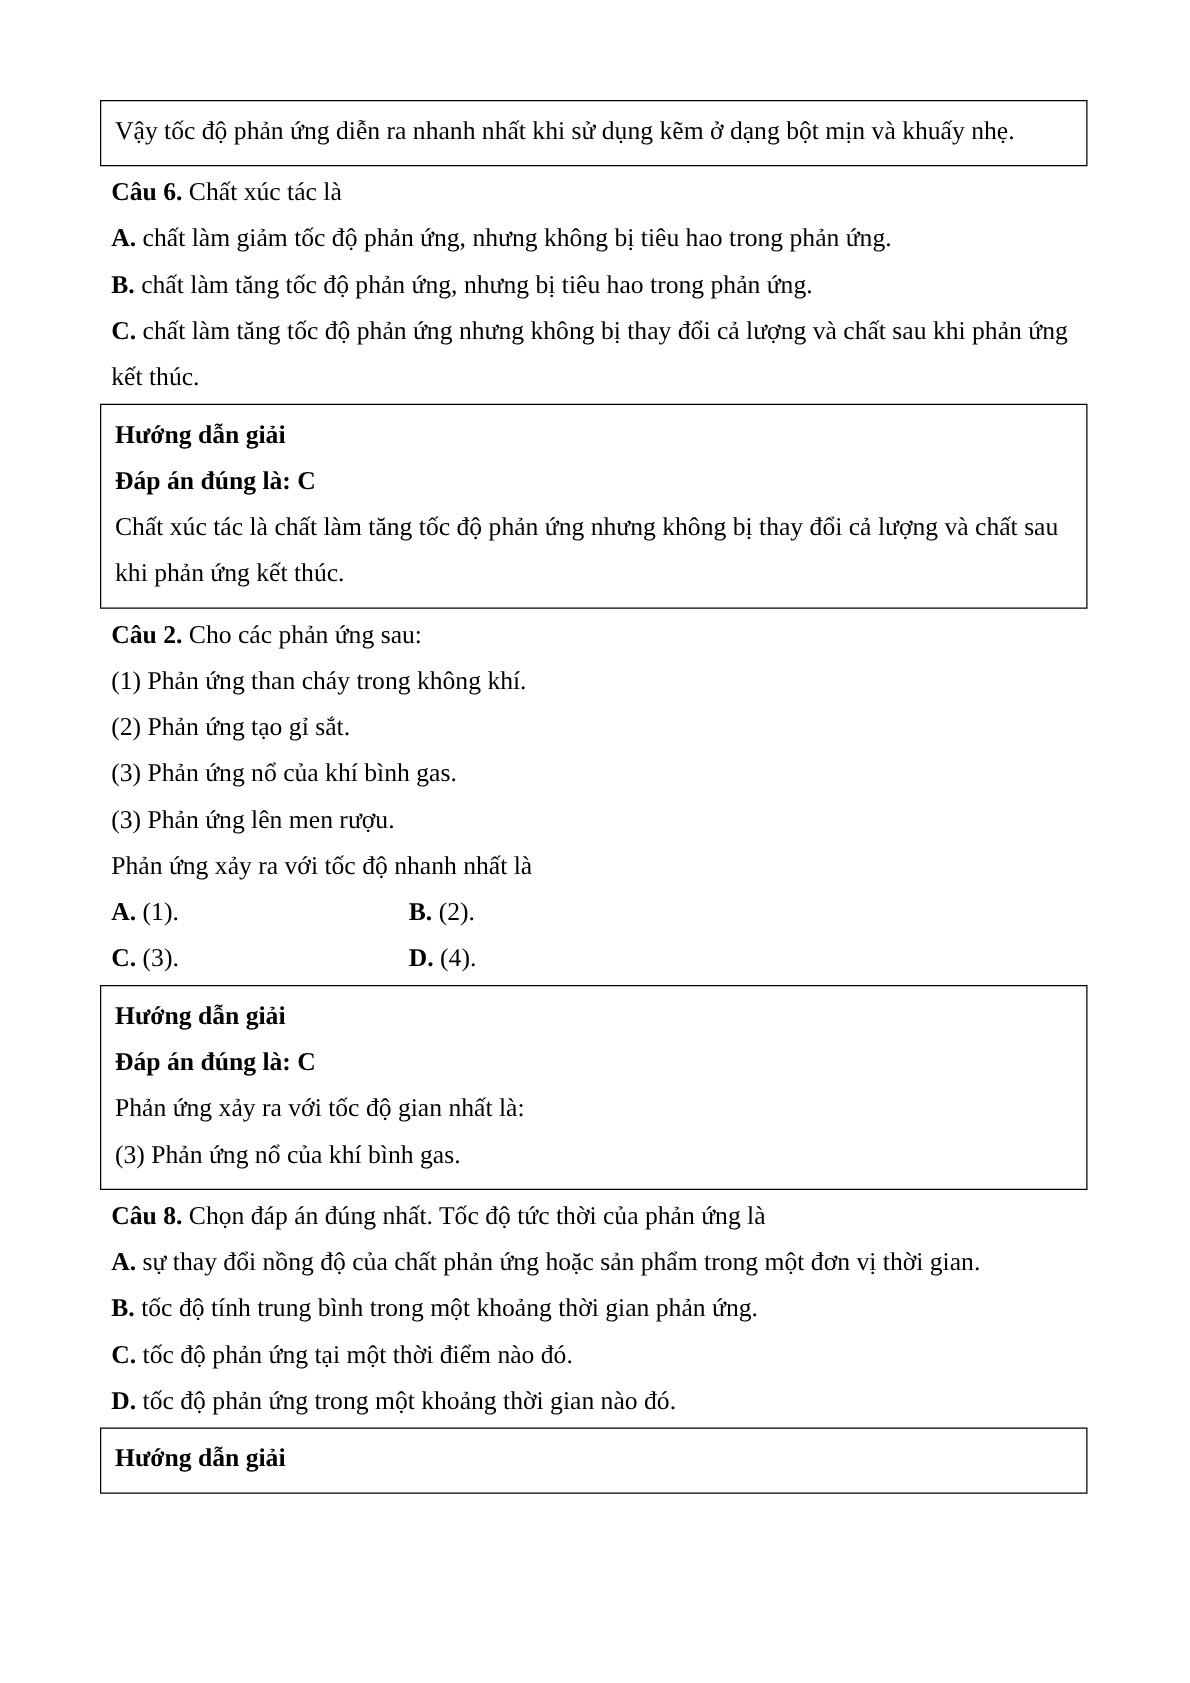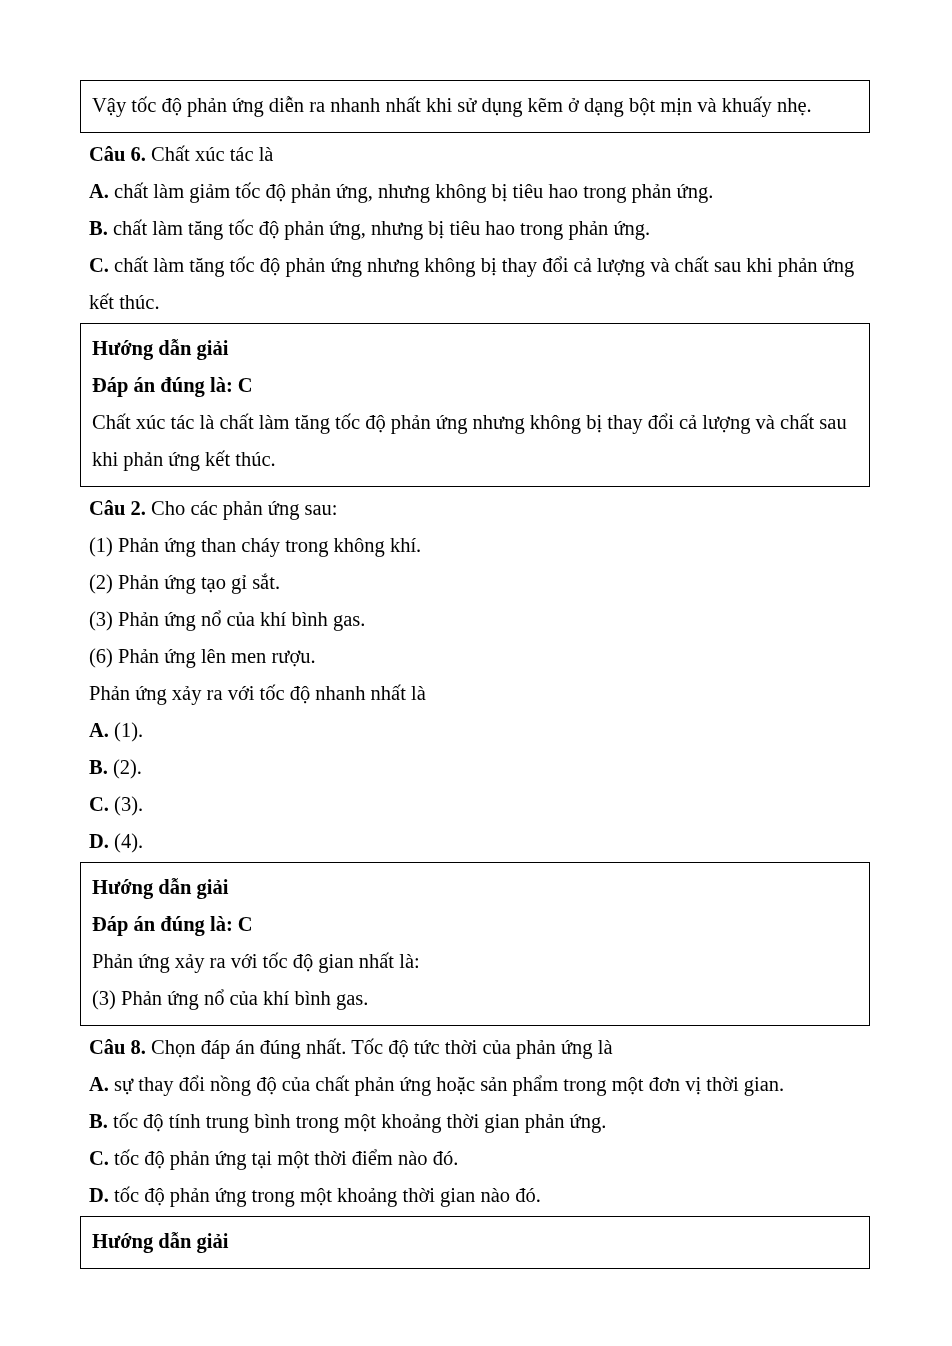--- a/index.html
+++ b/index.html
@@ -53,21 +53,20 @@
   }
   .qblock .para {
     padding-left: 0;
   }
 
   
   .optrow {
     display: flex;
     font-size: 20.5px;
     line-height: 37px;
-    flex-direction: column;
   }
   .optrow .col {
     flex: 0 0 auto;
   }
   .optrow .col-a { width: 238px; }
   .optrow .col-b { width: 238px; }
 </style>
 </head>
 <body>
 
@@ -94,21 +93,21 @@
       <p class="para lbl">Đáp án đúng là: C</p>
       <p class="para">Chất xúc tác là chất làm tăng tốc độ phản ứng nhưng không bị thay đổi cả lượng và chất sau khi phản ứng kết thúc.</p>
     </div>
 
     <div class="qblock">
       <p class="para"><span class="lbl">Câu 2.</span> <span>Cho các phản ứng sau:</span></p>
 
       <p class="para">(1) Phản ứng than cháy trong không khí.</p>
       <p class="para">(2) Phản ứng tạo gỉ sắt.</p>
       <p class="para">(3) Phản ứng nổ của khí bình gas.</p>
-      <p class="para">(6) Phản ứng lên men rượu.</p>
+      <p class="para">(3) Phản ứng lên men rượu.</p>
 
       <p class="para">Phản ứng xảy ra với tốc độ nhanh nhất là</p>
 
       <div class="optrow">
         <div class="col col-a"><span class="lbl">A.</span> <span>(1).</span></div>
         <div class="col col-b"><span class="lbl">B.</span> <span>(2).</span></div>
       </div>
 
       <div class="optrow">
         <div class="col col-a"><span class="lbl">C.</span> <span>(3).</span></div>

